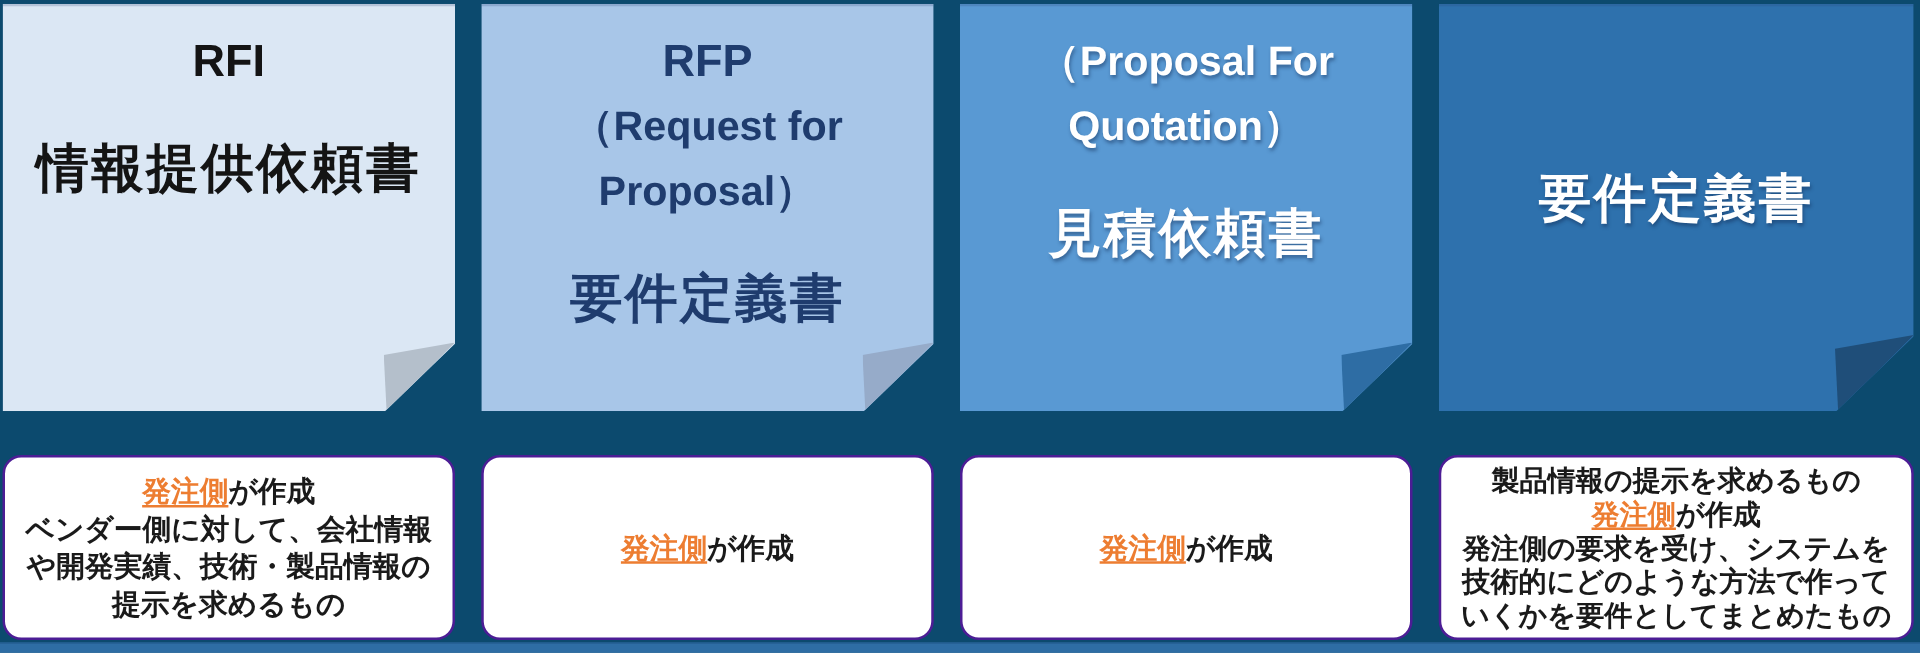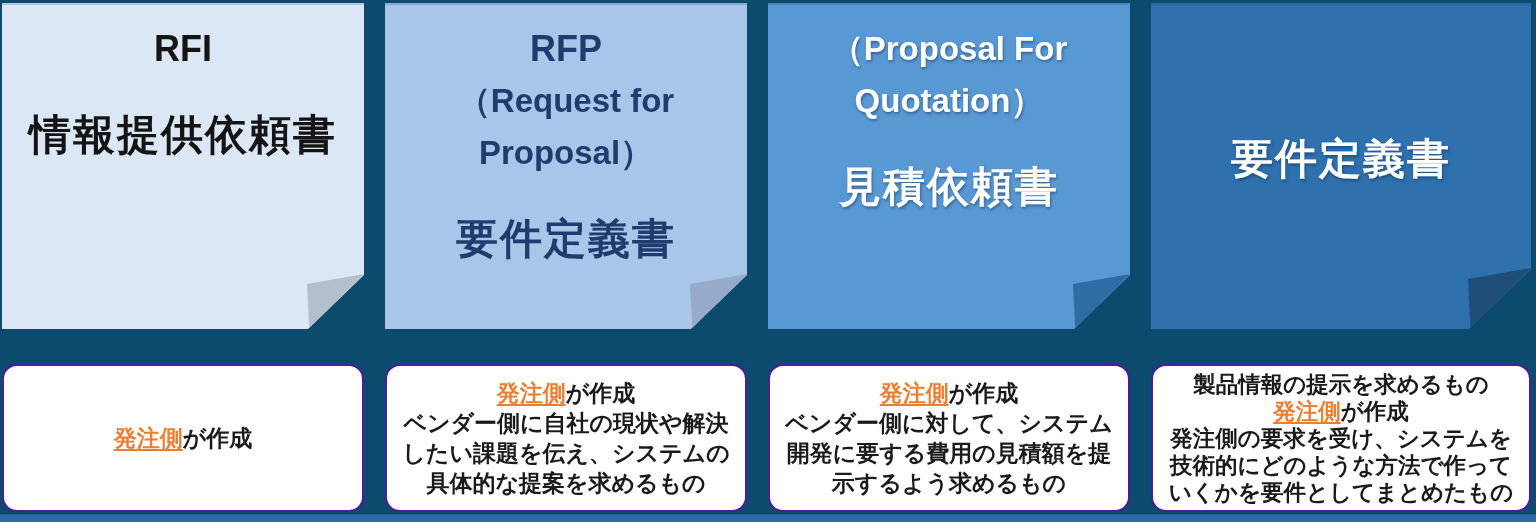--- a/index.html
+++ b/index.html
@@ -64,45 +64,44 @@
   <div class="cols">
 
     <div class="col col-std">
       <div class="card c1">
         <div class="card-acronym">RFI</div>
         <div class="card-jp">情報提供依頼書</div>
         <div class="fold"></div>
       </div>
       <div class="note note-1">
         <div class="note-line"><span class="author">発注側</span><span>が作成</span></div>
+        <div class="note-body">ベンダー側に対して、会社情報や開発実績、技術・製品情報の提示を求めるもの</div>
       </div>
     </div>
 
     <div class="col col-std">
       <div class="card c2">
         <div class="card-acronym">RFP</div>
         <div class="card-english">（Request for Proposal）</div>
         <div class="card-jp">要件定義書</div>
         <div class="fold"></div>
       </div>
       <div class="note note-2">
         <div class="note-line"><span class="author">発注側</span><span>が作成</span></div>
-        <div class="note-body">ベンダー側に自社の現状や解決したい課題を伝え、システムの具体的な提案を求めるもの</div>
       </div>
     </div>
 
     <div class="col col-std">
       <div class="card c3">
         <div class="card-english">（Proposal For Quotation）</div>
         <div class="card-jp">見積依頼書</div>
         <div class="fold"></div>
       </div>
       <div class="note note-3">
         <div class="note-line"><span class="author">発注側</span><span>が作成</span></div>
-        <div class="note-body">ベンダー側に対して、システム開発に要する費用の見積額を提示するよう求めるもの</div>
       </div>
     </div>
 
     <div class="col col-wide">
       <div class="card c4 center-jp">
         <div class="card-jp">要件定義書</div>
         <div class="fold"></div>
       </div>
       <div class="note note-4">
         <div class="note-intro">製品情報の提示を求めるもの</div>

